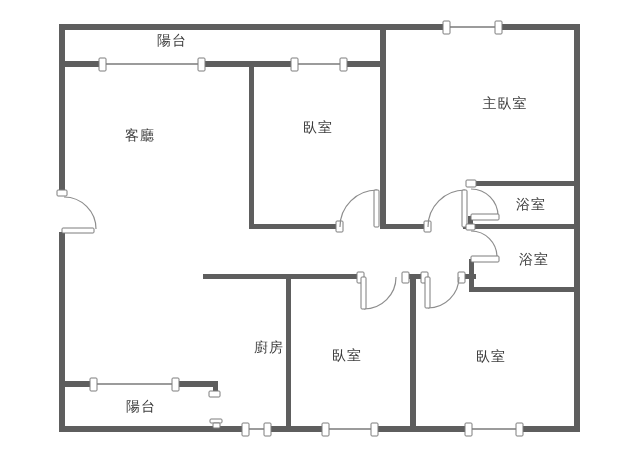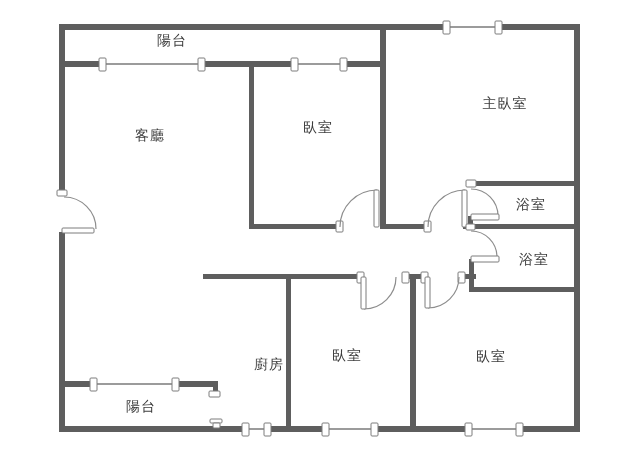--- a/index.html
+++ b/index.html
@@ -181,22 +181,22 @@
       </g>
     </g>
 
     <g>
       <rect class="wcap" x="210" y="419" width="12" height="4" rx="1"></rect>
       <rect class="wcap" x="213" y="423" width="7" height="5" rx="1"></rect>
     </g>
   </svg>
 
   <div class="room-label" style="left:172px;top:41px">陽台</div>
-  <div class="room-label" style="left:150px;top:136px">客廳</div>
+  <div class="room-label" style="left:140px;top:136px">客廳</div>
   <div class="room-label" style="left:318px;top:128px">臥室</div>
   <div class="room-label" style="left:505px;top:104px">主臥室</div>
   <div class="room-label" style="left:531px;top:205px">浴室</div>
   <div class="room-label" style="left:534px;top:260px">浴室</div>
-  <div class="room-label" style="left:269px;top:365px">廚房</div>
+  <div class="room-label" style="left:269px;top:348px">廚房</div>
   <div class="room-label" style="left:347px;top:356px">臥室</div>
   <div class="room-label" style="left:491px;top:357px">臥室</div>
   <div class="room-label" style="left:141px;top:407px">陽台</div>
 </div>
 
 </body></html>

